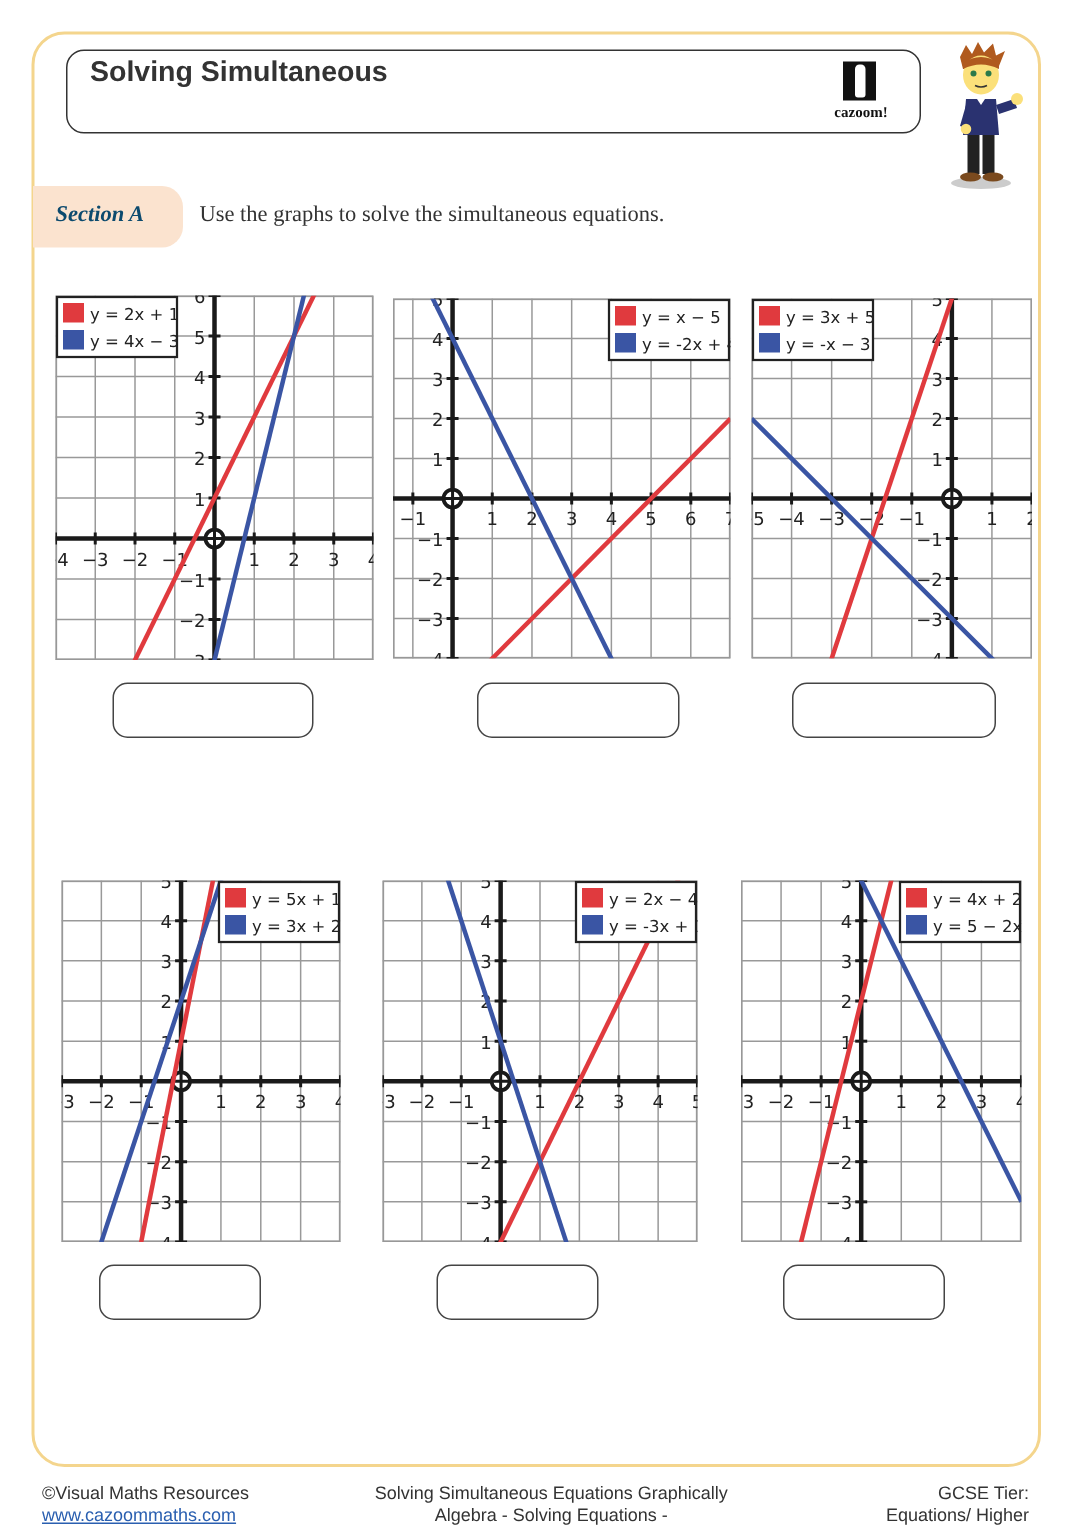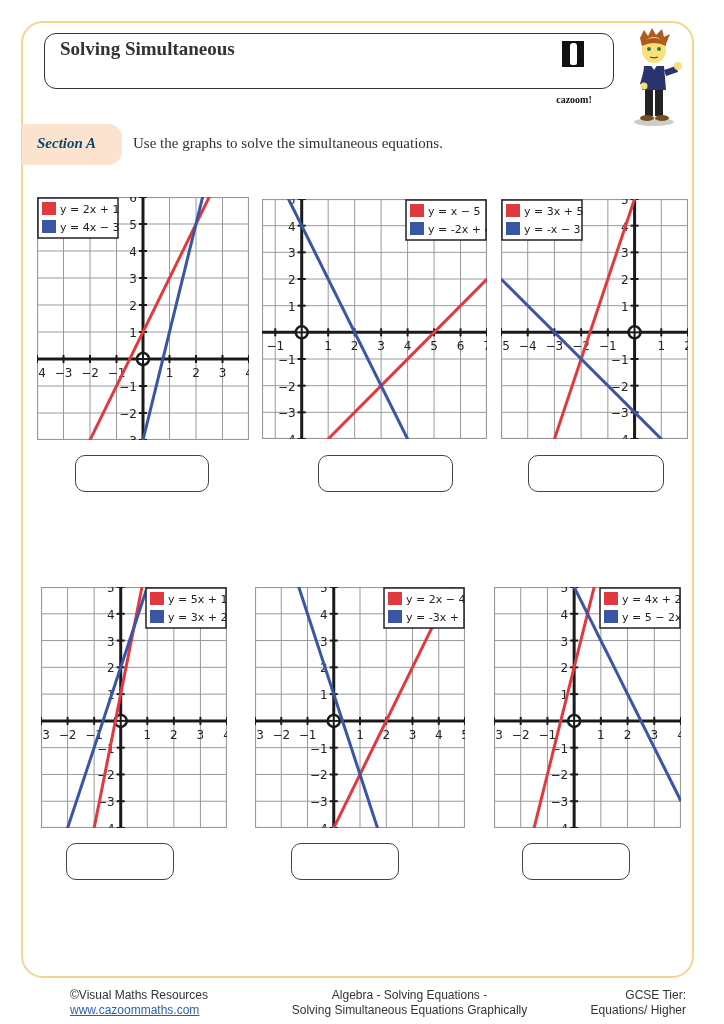--- a/index.html
+++ b/index.html
@@ -1,30 +1,30 @@
 <!DOCTYPE html>
 <html><head>
 <meta charset="utf-8">
 <style>
   html,body{margin:0;padding:0;background:#fff;}
   body{width:724px;height:1024px;position:relative;overflow:hidden;font-family:"Liberation Sans",sans-serif;color:#222;}
   .frame{position:absolute;left:21px;top:21px;width:673px;height:957px;border:2px solid #f4d58d;border-radius:22px;box-sizing:border-box;}
   .title-box{position:absolute;left:44px;top:33px;width:570px;height:56px;border:1.5px solid #333;border-radius:12px;box-sizing:border-box;background:#fff;}
-  .title{position:absolute;left:60px;top:38px;font-family:Liberation Serif, serif;font-weight:bold;font-size:19px;line-height:22px;color:#333;}
+  .title{position:absolute;left:60px;top:38px;font-family:Liberation Sans, sans-serif;font-weight:bold;font-size:19px;line-height:22px;color:#333;}
   .logo{position:absolute;left:549px;top:37px;width:50px;height:50px;}
   .logo .cup{position:absolute;left:13px;top:4px;width:22px;height:26px;background:#111;}
   .logo .cup-inner{position:absolute;left:8px;top:2px;width:7px;height:22px;background:#fff;border-radius:3px 3px 2px 2px;}
-  .logo .brand{position:absolute;left:0;top:33px;width:50px;text-align:center;font-family:"Liberation Serif",serif;font-weight:bold;font-size:10px;color:#111;margin-top:24px;}
+  .logo .brand{position:absolute;left:0;top:33px;width:50px;text-align:center;font-family:"Liberation Serif",serif;font-weight:bold;font-size:10px;color:#111;}
   .mascot{position:absolute;left:622px;top:28px;width:62px;height:100px;}
   .section-tab{position:absolute;left:22px;top:124px;width:100px;height:41px;background:#fbe3cf;border-radius:0 14px 14px 0;}
   .section-label{position:absolute;left:37px;top:135px;font-family:"Liberation Serif",serif;font-weight:bold;font-style:italic;font-size:15px;color:#0c4a6e;}
   .instruction{position:absolute;left:133px;top:135px;font-family:"Liberation Serif",serif;font-size:15px;color:#333;}
   .graph{position:absolute;}
   .answer-box{position:absolute;border:1.5px solid #444;border-radius:10px;box-sizing:border-box;background:#fff;}
-  .footer{position:absolute;top:988px;font-family:"Liberation Sans",sans-serif;font-size:12px;line-height:15px;color:#333;margin-left:42px;}
+  .footer{position:absolute;top:988px;font-family:"Liberation Sans",sans-serif;font-size:12px;line-height:15px;color:#333;}
   .footer a{color:#2a5fb0;text-decoration:underline;}
   .f-left{left:28px;}
   .f-mid{left:200px;width:335px;text-align:center;}
   .f-right{right:38px;text-align:right;}
 </style>
 </head>
 <body>
 
 <div class="frame"></div>
 
@@ -499,19 +499,19 @@
 <div class="answer-box" style="left:528px;top:455px;width:136px;height:37px;"></div>
 <div class="answer-box" style="left:66px;top:843px;width:108px;height:37px;"></div>
 <div class="answer-box" style="left:291px;top:843px;width:108px;height:37px;"></div>
 <div class="answer-box" style="left:522px;top:843px;width:108px;height:37px;"></div>
 
 <div class="footer f-left">
   <div>©Visual Maths Resources</div>
   <a>www.cazoommaths.com</a>
 </div>
 <div class="footer f-mid">
+  <div>Solving Simultaneous Equations Graphically</div>
   <div>Algebra - Solving Equations -</div>
-  <div>Solving Simultaneous Equations Graphically</div>
 </div>
 <div class="footer f-right">
   <div>GCSE Tier:</div>
   <div>Equations/ Higher</div>
 </div>
 
 </body></html>

